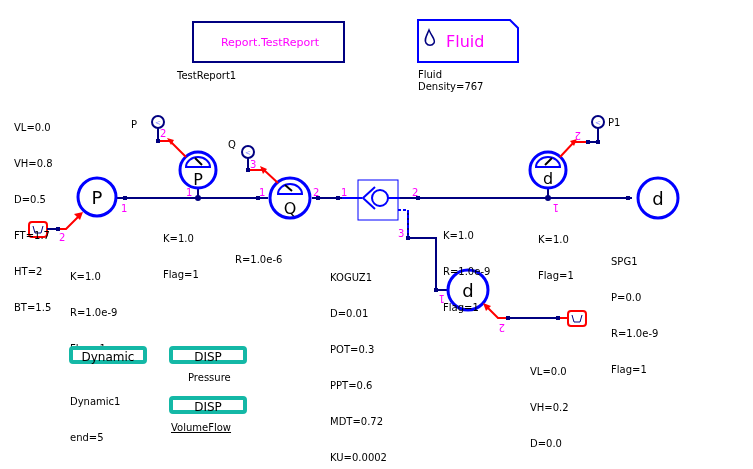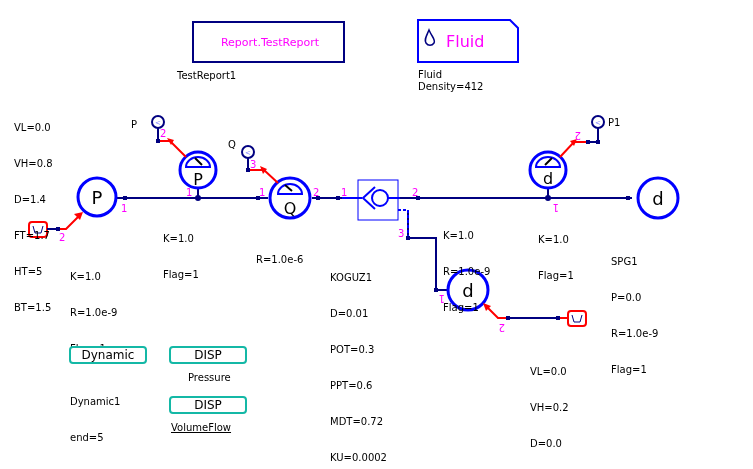--- a/index.html
+++ b/index.html
@@ -1,19 +1,19 @@
 <!DOCTYPE html>
 <html><head>
 <meta charset="utf-8">
 <style>
   html,body{margin:0;padding:0;background:#fff;}
   body{width:753px;height:469px;position:relative;overflow:hidden;font-family:"DejaVu Sans",sans-serif;}
   #canvas{position:absolute;left:0;top:0;}
   .lbl{position:absolute;font-size:10px;line-height:12px;color:#000;white-space:pre;font-family:"DejaVu Sans",sans-serif;}
-  .box{position:absolute;box-sizing:border-box;border:2px solid #14b8a6;border-radius:4px;background:#fff;
+  .box{position:absolute;box-sizing:border-box;border:4px solid #14b8a6;border-radius:4px;background:#fff;
        font-size:12px;text-align:center;color:#000;font-family:"DejaVu Sans",sans-serif;}
   .mag{fill:#ff00ff;font-family:"DejaVu Sans",sans-serif;font-size:10px;}
   .sym{font-family:"DejaVu Sans",sans-serif;fill:#000;}
 </style>
 </head>
 <body>
 
 <svg id="canvas" width="753" height="469">
 
   <g stroke="#000080" stroke-width="2" fill="none">
@@ -161,43 +161,43 @@
 
   <g>
     <polygon points="418,20 510,20 518,28 518,62 418,62" fill="#fff" stroke="#0000ff" stroke-width="2"></polygon>
     <path d="M429,30 C426,37 424,40 426,43 C428,46 432,46 434,43 C436,40 432,37 429,30 Z" fill="none" stroke="#000080" stroke-width="1.5"></path>
     <text x="446" y="47" font-size="16" fill="#ff00ff">Fluid</text>
   </g>
 </svg>
 
 <div class="lbl" style="left:177px;top:70px;">TestReport1</div>
 <div class="lbl" style="left:418px;top:69px;">Fluid</div>
-<div class="lbl" style="left:418px;top:81px;">Density=412</div>
+<div class="lbl" style="left:418px;top:81px;">Density=767</div>
 
 <div class="lbl" style="left:14px;top:98px;">
   <div>VL=0.0</div>
   <div>VH=0.8</div>
-  <div>D=1.4</div>
+  <div>D=0.5</div>
   <div>FT=1.7</div>
-  <div>HT=5</div>
+  <div>HT=2</div>
   <div>BT=1.5</div>
 </div>
 
 <div class="lbl" style="left:70px;top:247px;">
   <div>K=1.0</div>
   <div>R=1.0e-9</div>
   <div>Flag=1</div>
 </div>
 
 <div class="lbl" style="left:163px;top:209px;">
   <div>K=1.0</div>
   <div>Flag=1</div>
 </div>
 
-<div class="lbl" style="left:256px;top:230px;">
+<div class="lbl" style="left:235px;top:230px;">
   <div>R=1.0e-6</div>
 </div>
 
 <div class="lbl" style="left:330px;top:248px;">
   <div>KOGUZ1</div>
   <div>D=0.01</div>
   <div>POT=0.3</div>
   <div>PPT=0.6</div>
   <div>MDT=0.72</div>
   <div>KU=0.0002</div>

